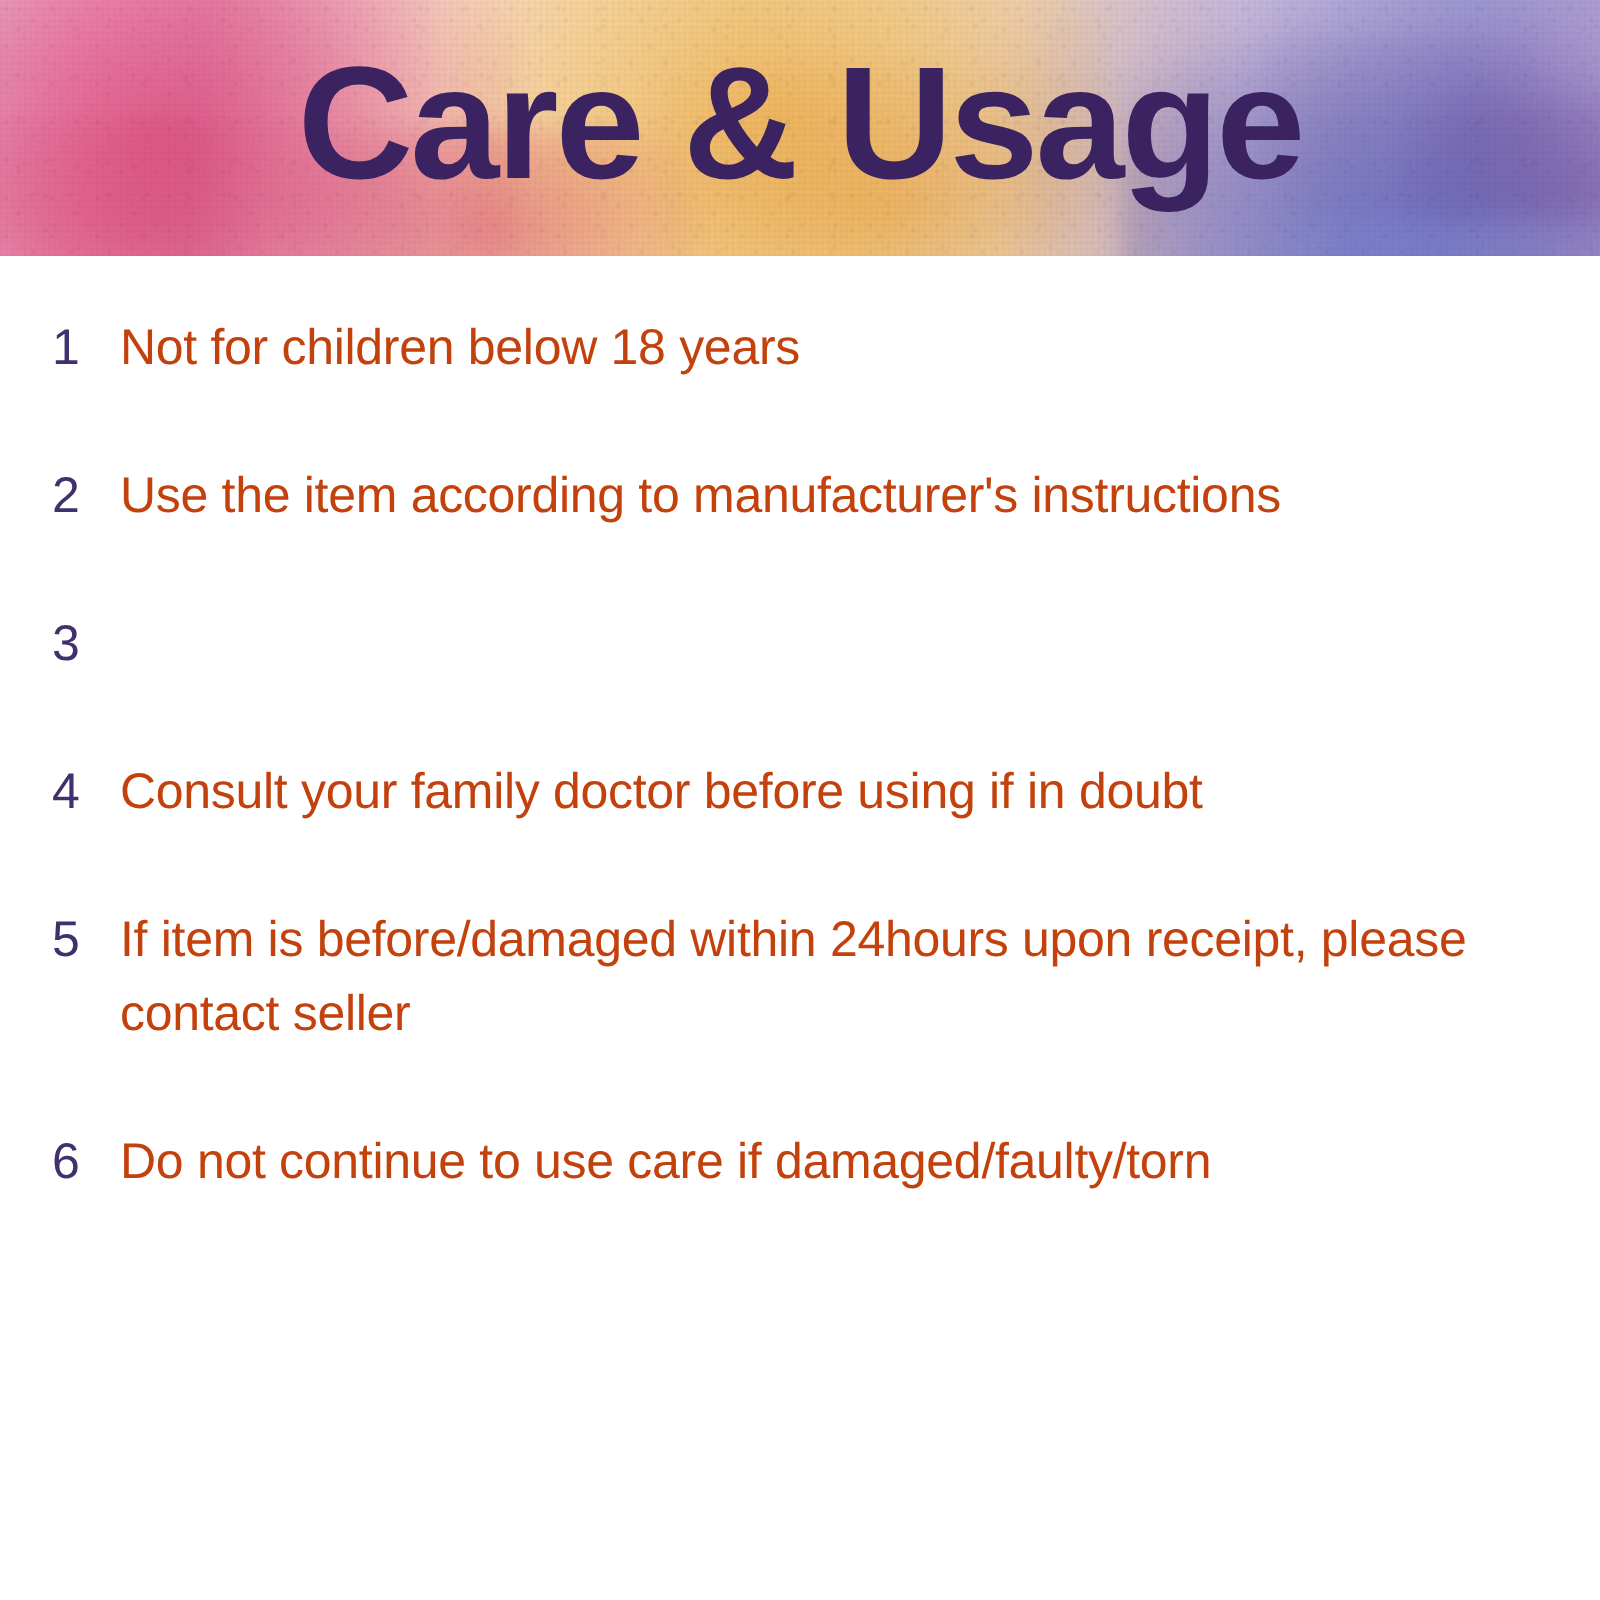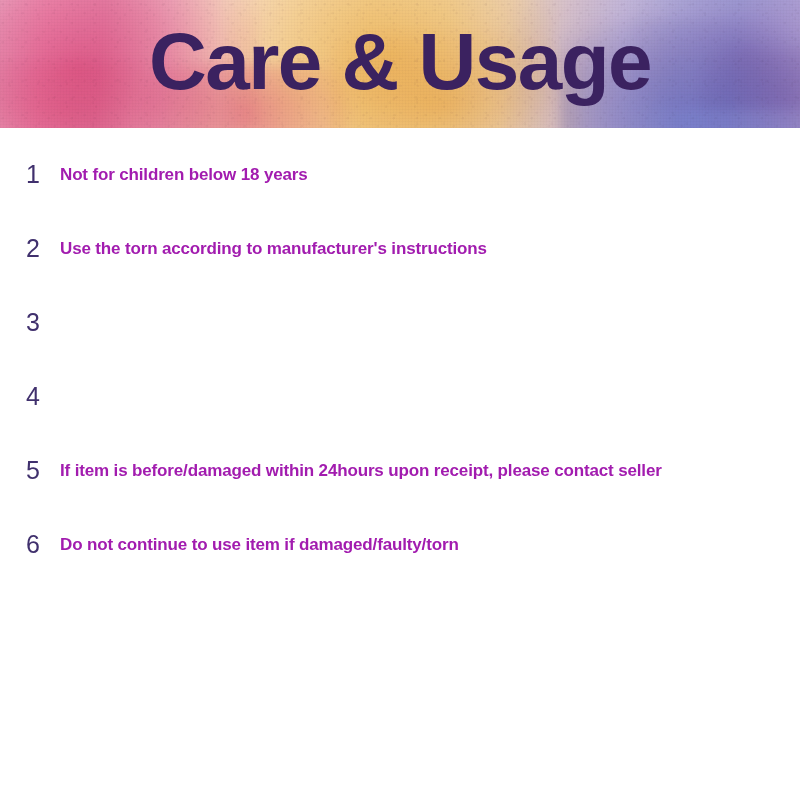--- a/index.html
+++ b/index.html
@@ -267,24 +267,24 @@
     width: 34px;
     font-size: 25px;
     font-weight: 400;
     line-height: 37px;
     color: #40306d;
     letter-spacing: 0.2px;
   }
 
   .item-text {
     flex: 1 1 auto;
-    font-size: 17px;
-    font-weight: 700;
+    font-size: 25px;
+    font-weight: 400;
     line-height: 37px;
-    color: #a21caf;
+    color: #c2410c;
     letter-spacing: -0.15px;
     max-width: 700px;
   }
 </style>
 </head>
 <body>
 
 <div class="page">
 
   <div class="header-band">
@@ -306,36 +306,37 @@
 
   <div class="list-body">
 
     <div class="list-item">
       <div class="item-number">1</div>
       <div class="item-text">Not for children below 18 years</div>
     </div>
 
     <div class="list-item">
       <div class="item-number">2</div>
-      <div class="item-text">Use the torn according to manufacturer's instructions</div>
+      <div class="item-text">Use the item according to manufacturer's instructions</div>
     </div>
 
     <div class="list-item">
       <div class="item-number">3</div>
     </div>
 
     <div class="list-item">
       <div class="item-number">4</div>
+      <div class="item-text">Consult your family doctor before using if in doubt</div>
     </div>
 
     <div class="list-item">
       <div class="item-number">5</div>
       <div class="item-text">If item is before/damaged within 24hours upon receipt, please contact seller</div>
     </div>
 
     <div class="list-item">
       <div class="item-number">6</div>
-      <div class="item-text">Do not continue to use item if damaged/faulty/torn</div>
+      <div class="item-text">Do not continue to use care if damaged/faulty/torn</div>
     </div>
 
   </div>
 
 </div>
 
 </body></html>

